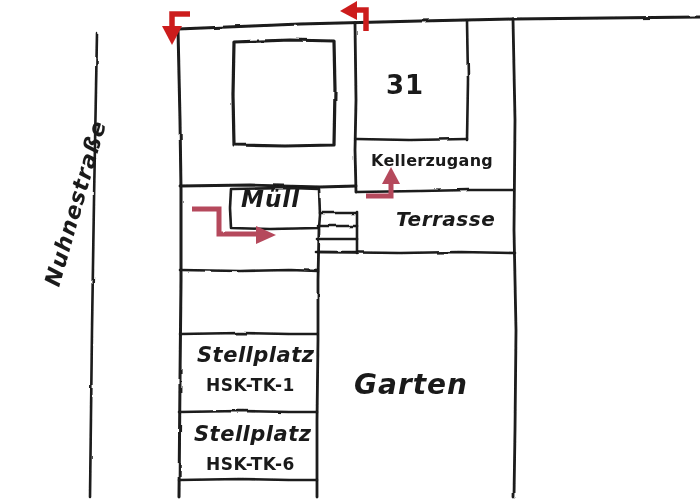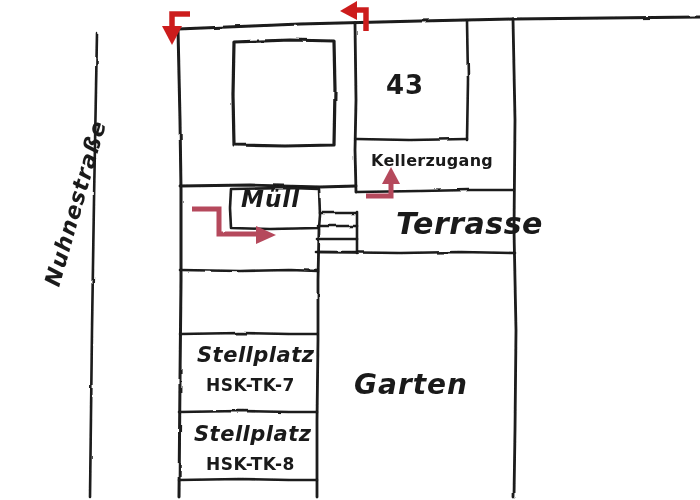--- a/index.html
+++ b/index.html
@@ -29,21 +29,21 @@
     white-space: nowrap;
     line-height: 1;
     font-style: italic;
     font-weight: 600;
     letter-spacing: 0.5px;
     user-select: none;
   }
   .lbl-efes      { left: 246px; top:  70px; font-size: 27px; letter-spacing: 1.5px; }
   .lbl-36        { left: 386px; top:  72px; font-size: 26px; font-style: normal; letter-spacing: 1px; }
   .lbl-muell     { left: 241px; top: 188px; font-size: 23px; letter-spacing: 1px; }
-  .lbl-terrasse  { left: 396px; top: 209px; font-size: 30px; letter-spacing: 0.5px; font-style: italic; }
+  .lbl-terrasse  { left: 396px; top: 209px; font-size: 20px; letter-spacing: 0.5px; font-style: italic; }
   .lbl-keller    { left: 371px; top: 153px; font-size: 16px; font-weight: 600; font-style: normal; letter-spacing: 0.3px; }
   .lbl-garten    { left: 354px; top: 371px; font-size: 28px; letter-spacing: 1px; }
   .lbl-sp1       { left: 197px; top: 345px; font-size: 21px; letter-spacing: 0.5px; }
   .lbl-sp1n      { left: 206px; top: 377px; font-size: 17px; font-style: normal; font-weight: 700; letter-spacing: 0.5px; }
   .lbl-sp2       { left: 194px; top: 424px; font-size: 21px; letter-spacing: 0.5px; }
   .lbl-sp2n      { left: 206px; top: 456px; font-size: 17px; font-style: normal; font-weight: 700; letter-spacing: 0.5px; }
   .lbl-street {
     left: 89px;
     top: 118px;
     font-size: 22px;
@@ -132,24 +132,24 @@
 
       <g>
         <path d="M366,196 L391,196 L391,183" stroke="#b5485c" stroke-width="5"></path>
         <path d="M382,184 L391,167 L400,184 Z" fill="#b5485c" stroke="none"></path>
       </g>
 
     </g>
   </svg>
 
   <div class="lbl lbl-street">Nuhnestraße</div>
-  <div class="lbl lbl-36">43</div>
+  <div class="lbl lbl-36">31</div>
   <div class="lbl lbl-muell">Müll</div>
   <div class="lbl lbl-terrasse">Terrasse</div>
   <div class="lbl lbl-keller">Kellerzugang</div>
   <div class="lbl lbl-garten">Garten</div>
 
   <div class="lbl lbl-sp1">Stellplatz</div>
-  <div class="lbl lbl-sp1n">HSK-TK-7</div>
+  <div class="lbl lbl-sp1n">HSK-TK-1</div>
   <div class="lbl lbl-sp2">Stellplatz</div>
-  <div class="lbl lbl-sp2n">HSK-TK-8</div>
+  <div class="lbl lbl-sp2n">HSK-TK-6</div>
 
 </div>
 
 </body></html>

